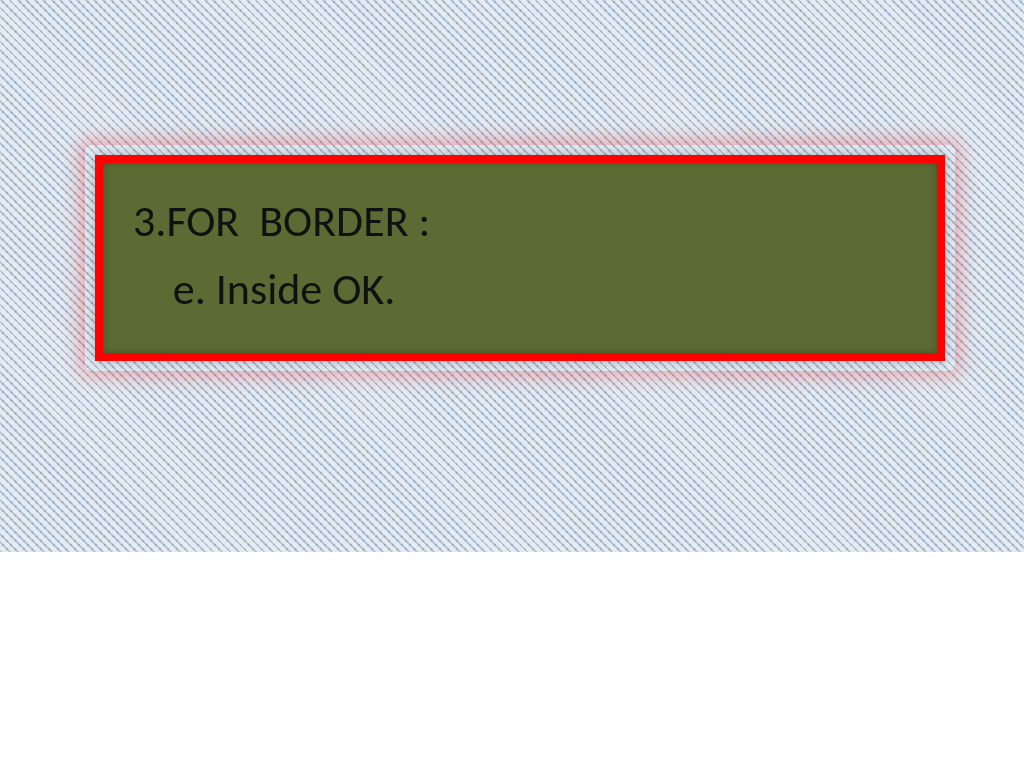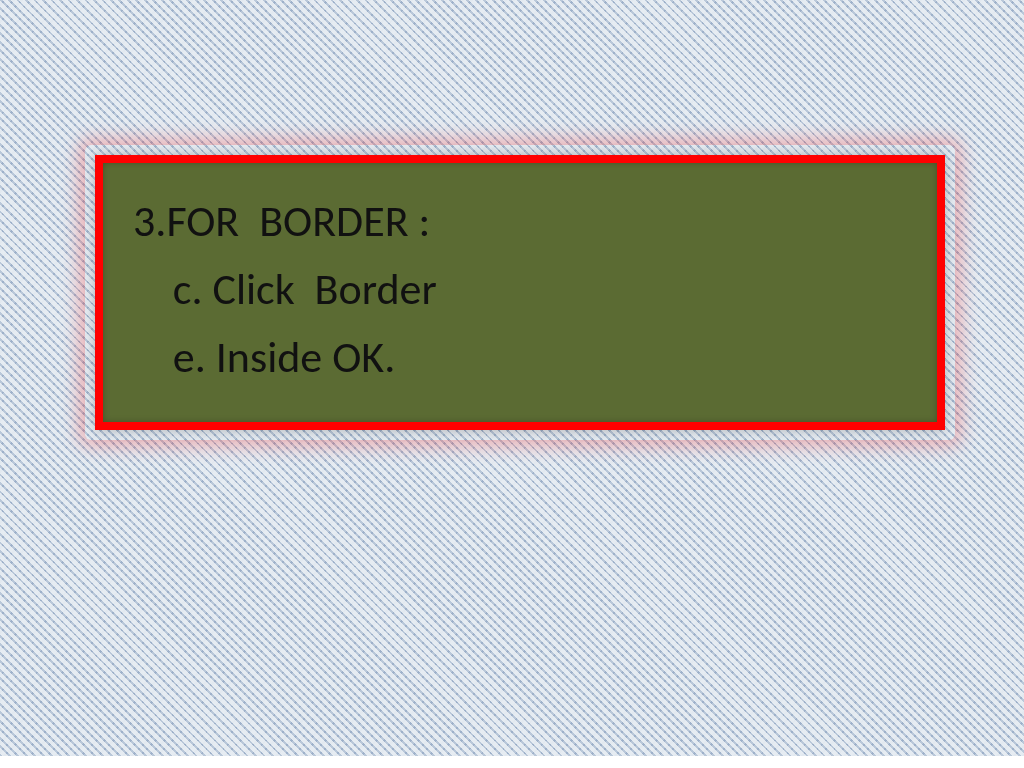--- a/index.html
+++ b/index.html
@@ -7,21 +7,21 @@
     padding: 0;
     width: 1024px;
     height: 768px;
     overflow: hidden;
     font-family: Calibri, "Segoe UI", Arial, sans-serif;
   }
 
   
   .slide-bg {
     width: 1024px;
-    height: 756px;
+    height: 552px;
     background-color: #eef2f6;
     background-image:
       repeating-linear-gradient(45deg,
         rgba(100,130,170,0.35) 0px,
         rgba(100,130,170,0.35) 2px,
         rgba(230,236,242,0.9) 2px,
         rgba(230,236,242,0.9) 6px,
         rgba(100,130,170,0.35) 6px,
         rgba(100,130,170,0.35) 8px,
         rgba(230,236,242,0.9) 8px,
@@ -64,17 +64,16 @@
     color: #111;
   }
 </style>
 </head>
 <body>
 
 <div class="slide-bg">
   <div class="glow-wrap">
     <div class="content-box">
       <div class="line">3.FOR  BORDER :</div>
-      <div class="line">    c. Click  Border</div>
       <div class="line">    e. Inside OK.</div>
     </div>
   </div>
 </div>
 
 </body></html>

